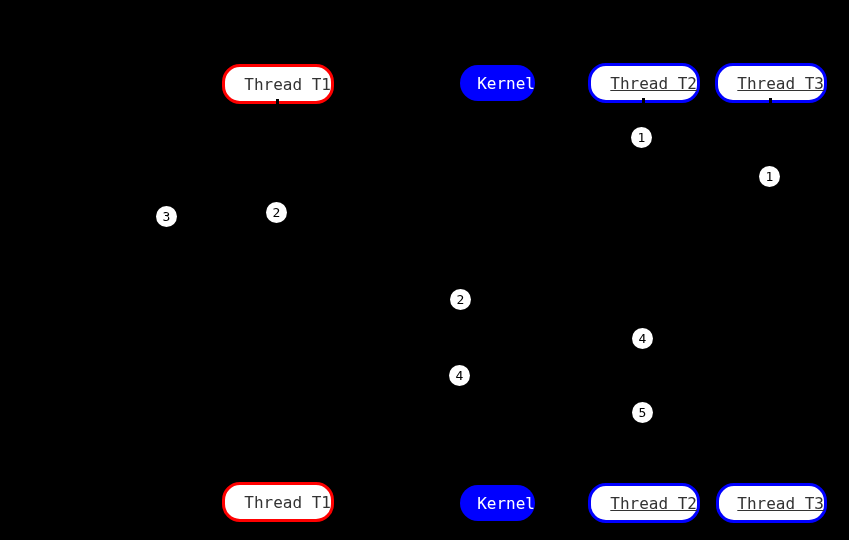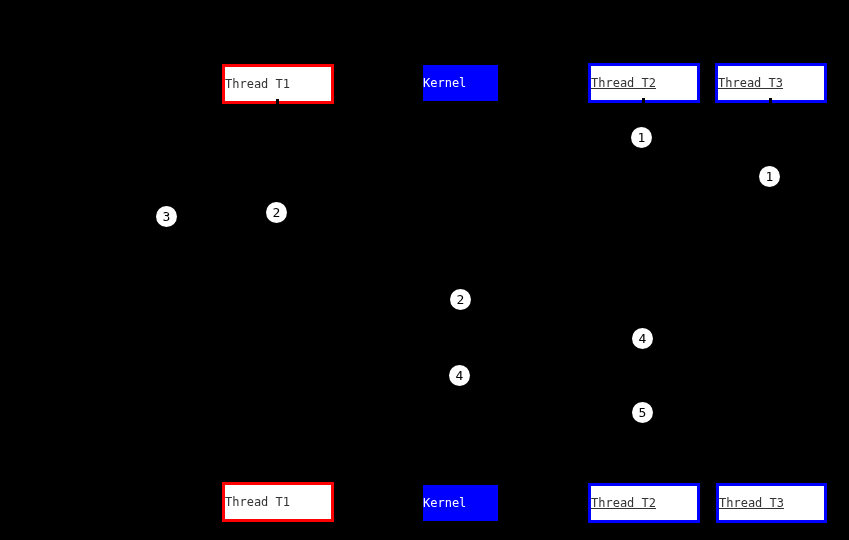--- a/index.html
+++ b/index.html
@@ -13,34 +13,36 @@
     height: 540px;
     background: var(--background, #000000);
     overflow: hidden;
     font-family: "DejaVu Sans Mono", "Liberation Mono", monospace;
   }
   .actor {
     position: absolute;
     box-sizing: border-box;
     display: flex;
     align-items: center;
-    justify-content: flex-start;
-    font-size: 12px;
+    justify-content: flex-end;
+    font-size: 16px;
     white-space: nowrap;
+    border-radius: 18px;
   }
   .actor.thread {
     background: var(--box-fill, #ffffff);
     color: var(--box-text, #333333);
     border: 3px solid;
   }
   .actor.thread.red-border  { border-color: var(--red-border, #ff0000); }
   .actor.thread.blue-border { border-color: var(--blue, #0000ff); text-decoration: underline; }
   .actor.kernel {
     background: var(--blue, #0000ff);
     color: var(--kernel-text, #ffffff);
+    margin-left: 37px;
   }
   .marker {
     position: absolute;
     width: 21px;
     height: 21px;
     border-radius: 50%;
     background: var(--marker-fill, #ffffff);
     color: var(--marker-text, #000000);
     display: flex;
     align-items: center;

